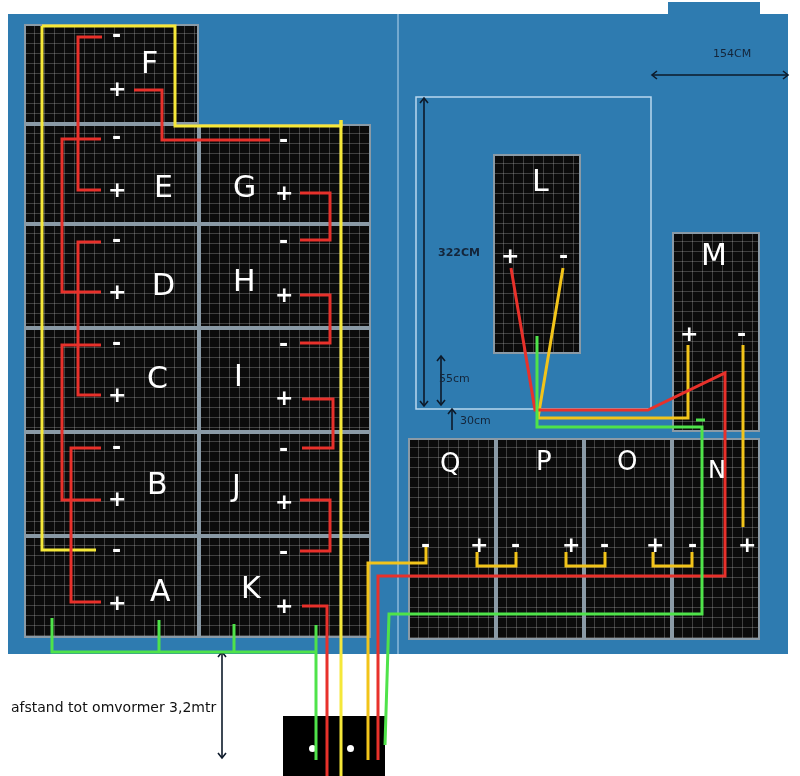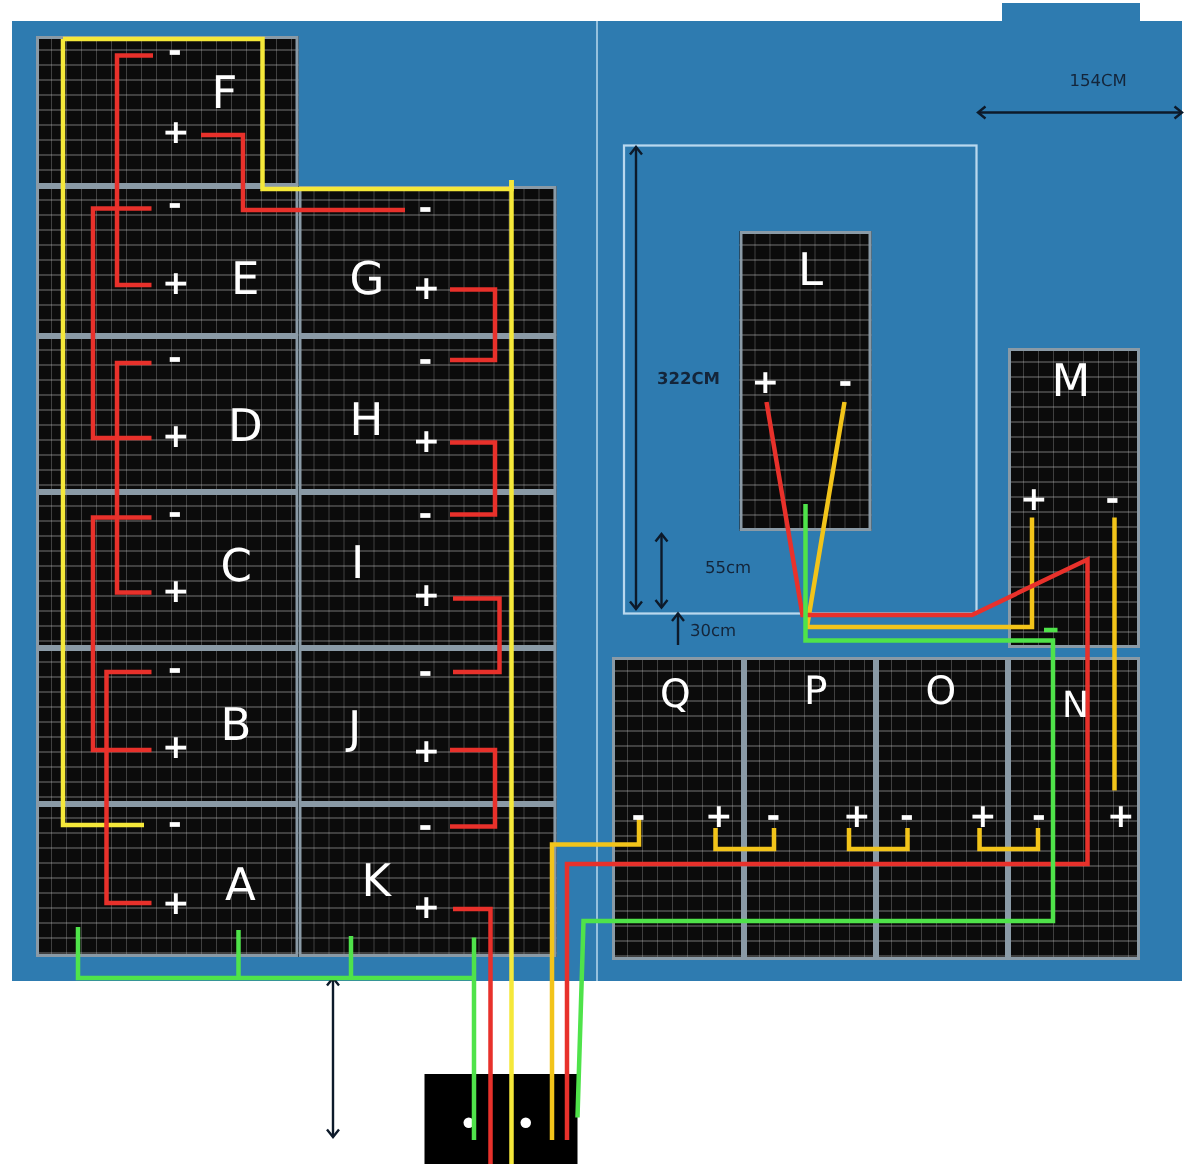--- a/index.html
+++ b/index.html
@@ -169,16 +169,17 @@
   <span class="term" style="left:470px;top:534px;">+</span>
   <span class="term" style="left:511px;top:534px;">-</span>
   <span class="term" style="left:562px;top:534px;">+</span>
   <span class="term" style="left:600px;top:534px;">-</span>
   <span class="term" style="left:646px;top:534px;">+</span>
   <span class="term" style="left:688px;top:534px;">-</span>
   <span class="term" style="left:738px;top:534px;">+</span>
 
   <span class="dim" style="left:697px;top:47px;margin-left:16px;">154CM</span>
   <span class="dim" style="left:438px;top:246px;font-weight:bold;">322CM</span>
-  <span class="dim" style="left:470px;top:372px;">55cm</span>
+  <span class="dim" style="left:439px;top:372px;">55cm</span>
   <span class="dim" style="left:460px;top:414px;">30cm</span>
 
+  <span class="note" style="left:11px;top:699px;">afstand tot omvormer 3,2mtr</span>
 </div>
 
 </body></html>

